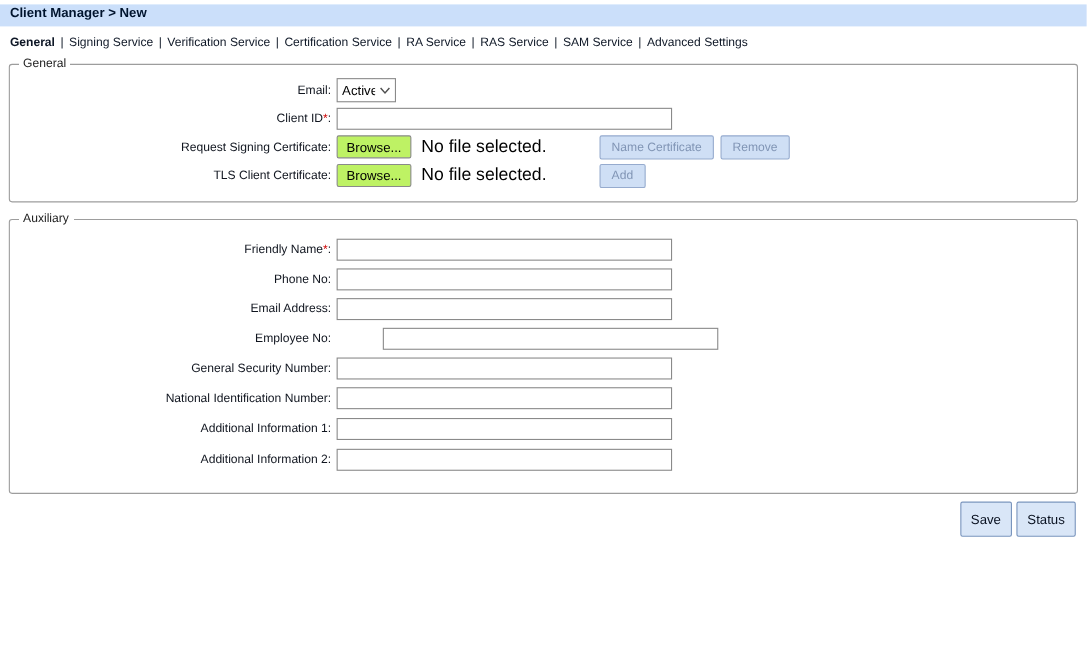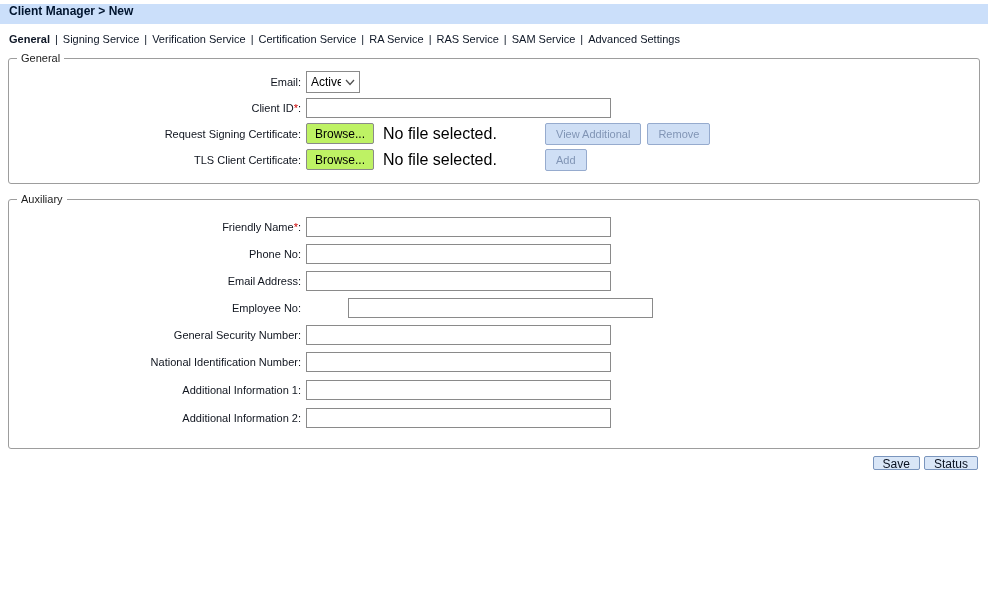--- a/index.html
+++ b/index.html
@@ -132,21 +132,21 @@
   .grip { position: absolute; right: 3px; bottom: 3px; pointer-events: none; line-height: 0; }
 
   
   .footer {
     display: flex;
     justify-content: flex-end;
     gap: 4px;
     margin: 7px 10px 0 0;
   }
   .btn-primary {
-    height: 14px;
+    height: 32px;
     padding: 0 9px;
     background: #d9e6f7;
     border: 1px solid #7a95bd;
     border-radius: 2px;
     color: #08101f;
     font: 12px "Liberation Sans", sans-serif;
     cursor: pointer;
   }
 </style>
 </head>
@@ -196,21 +196,21 @@
       <span>Client ID</span><span class="req">*</span><span>:</span>
     </span>
     <input type="text" class="txt" style="">
   </div>
 
   <div class="row">
     <span class="lbl">Request Signing Certificate:</span>
     <button class="browse">Browse...</button>
     <span class="file-status">No file selected.</span>
     <span class="cert-actions">
-      <button class="btn-soft">View Additional</button>
+      <button class="btn-soft">Name Certificate</button>
       <button class="btn-soft">Remove</button>
     </span>
   </div>
 
   <div class="row">
     <span class="lbl">TLS Client Certificate:</span>
     <button class="browse">Browse...</button>
     <span class="file-status">No file selected.</span>
     <span class="cert-actions">
       <button class="btn-soft">Add</button>

